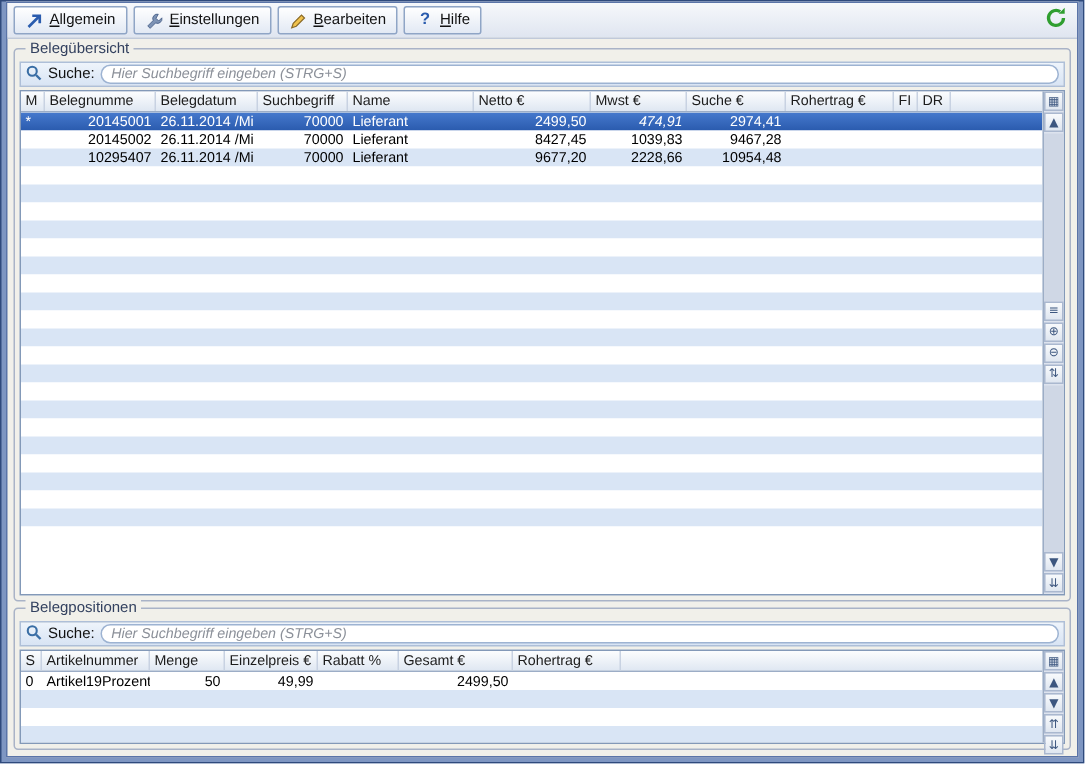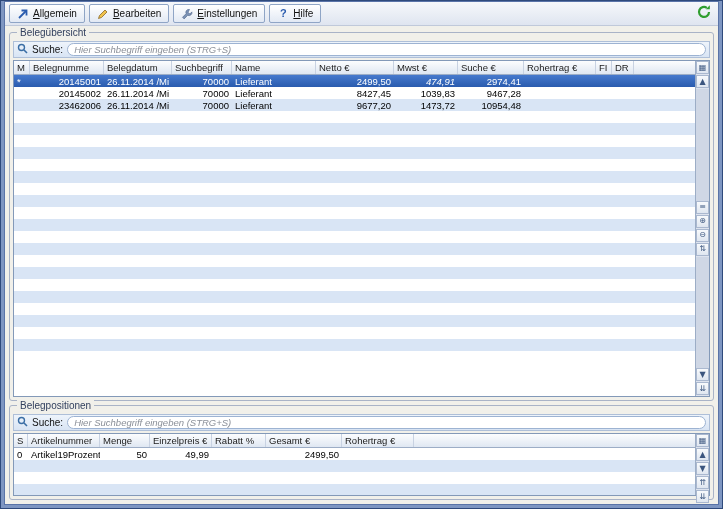--- a/index.html
+++ b/index.html
@@ -66,32 +66,32 @@
           <svg width="12" height="12" viewBox="0 0 12 12">
               <path d="M2 10 L9 3" stroke="#2a5cae" stroke-width="1.8" fill="none"></path>
               <path d="M4.5 2.5 h5 v5" fill="none" stroke="#2a5cae" stroke-width="1.8"></path>
             </svg>
         </span>
         <span><u>A</u>llgemein</span>
       </button>
       <button class="tbtn">
         <span class="ticon">
           <svg width="12" height="12" viewBox="0 0 12 12">
+              <path d="M8.5 1.5 a3 3 0 0 0 -3.4 4.2 L1.5 9.3 l1.6 1.6 3.6 -3.6 a3 3 0 0 0 4.2 -3.4 L8.8 6 7 4.2 z" fill="#7d93b5" stroke="#4a618a" stroke-width="0.6"></path>
+            </svg>
+        </span>
+        <span><u>E</u>instellungen</span>
+      </button>
+      <button class="tbtn">
+        <span class="ticon">
+          <svg width="12" height="12" viewBox="0 0 12 12">
               <path d="M1.5 10.5 l1-3 5.5-5.5 2 2-5.5 5.5z" fill="#f0c24c" stroke="#8a6a28" stroke-width="0.8"></path>
             </svg>
         </span>
         <span><u>B</u>earbeiten</span>
-      </button>
-      <button class="tbtn">
-        <span class="ticon">
-          <svg width="12" height="12" viewBox="0 0 12 12">
-              <path d="M8.5 1.5 a3 3 0 0 0 -3.4 4.2 L1.5 9.3 l1.6 1.6 3.6 -3.6 a3 3 0 0 0 4.2 -3.4 L8.8 6 7 4.2 z" fill="#7d93b5" stroke="#4a618a" stroke-width="0.6"></path>
-            </svg>
-        </span>
-        <span><u>E</u>instellungen</span>
       </button>
       <button class="tbtn">
         <span class="ticon">
             <span class="qicon">?</span>
           </span>
         <span><u>H</u>ilfe</span>
       </button>
       <span class="toolbar-spacer"></span>
       <button class="action-btn">
         <span>
@@ -160,26 +160,26 @@
                   <div class="tcell a-r" style="width: 78px;">8427,45</div>
                   <div class="tcell a-r" style="width: 64px;">1039,83</div>
                   <div class="tcell a-r" style="width: 66px;">9467,28</div>
                   <div class="tcell a-r" style="width: 72px;"></div>
                   <div class="tcell a-l" style="width: 16px;"></div>
                   <div class="tcell a-l" style="width: 22px;"></div>
                   <div class="tcell a-l fill"></div>
                 </div>
                 <div class="trow lb">
                   <div class="tcell a-l" style="width: 16px;"></div>
-                  <div class="tcell a-r" style="width: 74px;">23462006</div>
+                  <div class="tcell a-r" style="width: 74px;">10295407</div>
                   <div class="tcell a-l" style="width: 68px;">26.11.2014 /Mi</div>
                   <div class="tcell a-r" style="width: 60px;">70000</div>
                   <div class="tcell a-l" style="width: 84px;">Lieferant</div>
                   <div class="tcell a-r" style="width: 78px;">9677,20</div>
-                  <div class="tcell a-r" style="width: 64px;">1473,72</div>
+                  <div class="tcell a-r" style="width: 64px;">2228,66</div>
                   <div class="tcell a-r" style="width: 66px;">10954,48</div>
                   <div class="tcell a-r" style="width: 72px;"></div>
                   <div class="tcell a-l" style="width: 16px;"></div>
                   <div class="tcell a-l" style="width: 22px;"></div>
                   <div class="tcell a-l fill"></div>
                 </div>
                 <div class="trow wh">
                   <div class="tcell a-l" style="width: 16px;"></div>
                   <div class="tcell a-r" style="width: 74px;"></div>
                   <div class="tcell a-l" style="width: 68px;"></div>

